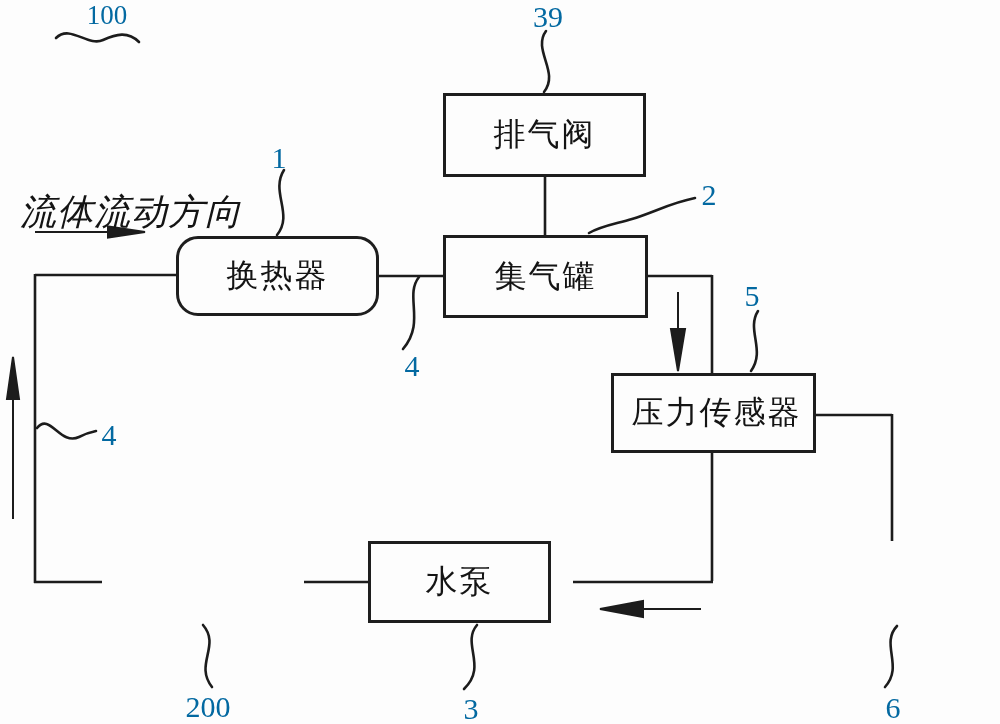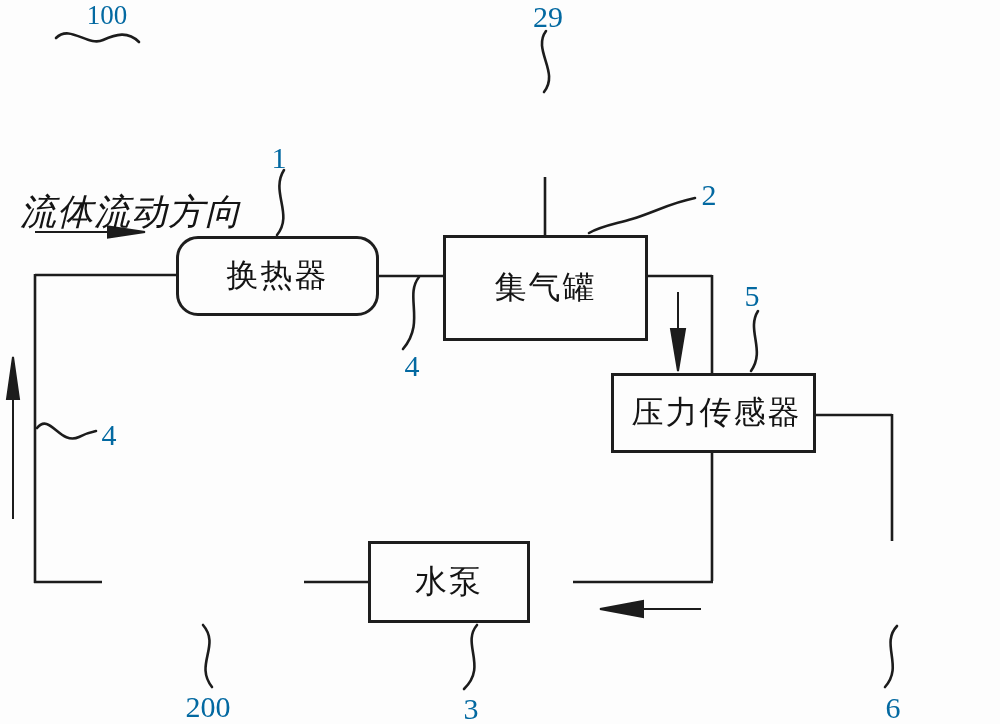--- a/index.html
+++ b/index.html
@@ -41,24 +41,24 @@
     font-size:36px;
     letter-spacing:1px;
     color:#141414;
     z-index:3;
     white-space:nowrap;
     font-style:italic;
   }
   
   #box-exhaust-valve   {left:443px;top:93px; width:203px;height:84px;}
   #box-heat-exchanger  {left:176px;top:236px;width:203px;height:80px;border-radius:22px;}
-  #box-gas-collector   {left:443px;top:235px;width:205px;height:106px;}
+  #box-gas-collector   {left:443px;top:235px;width:205px;height:83px;}
   #box-pressure-sensor {left:611px;top:373px;width:205px;height:80px;padding-left:6px;}
   #box-component-cool  {left:102px;top:542px;width:202px;height:80px;}
-  #box-water-pump      {left:368px;top:541px;width:162px;height:82px;}
+  #box-water-pump      {left:368px;top:541px;width:183px;height:82px;}
   #box-controller      {left:789px;top:541px;width:203px;height:83px;}
 </style>
 </head>
 <body>
 
 <div id="stage">
 
   <svg id="wires" width="1000" height="724" viewBox="0 0 1000 724">
     <g stroke="#1c1c1c" stroke-width="2.6" fill="none">
 
@@ -108,35 +108,38 @@
       <path d="M695,198 C670,203 655,212 632,219 C615,224 601,226 589,233"></path>
       <path d="M419,277 C404,296 426,322 403,349"></path>
       <path d="M37,428 C50,412 60,446 79,437 C87,433 91,432 96,431"></path>
       <path d="M758,311 C746,330 766,350 751,371"></path>
       <path d="M203,625 C221,646 194,664 212,687"></path>
       <path d="M477,625 C461,644 488,666 464,689"></path>
       <path d="M897,626 C880,644 904,666 885,687"></path>
     </g>
   </svg>
 
+  <div class="box" id="box-exhaust-valve">
+    <span>排气阀</span>
+  </div>
   <div class="box" id="box-heat-exchanger">
     <span>换热器</span>
   </div>
   <div class="box" id="box-gas-collector">
     <span>集气罐</span>
   </div>
   <div class="box" id="box-pressure-sensor">
     <span>压力传感器</span>
   </div>
   <div class="box" id="box-water-pump">
     <span>水泵</span>
   </div>
 
   <div class="ref" style="left:107px;top:2px;font-size:27px;">100</div>
-  <div class="ref" style="left:548px;top:2px;">29</div>
+  <div class="ref" style="left:548px;top:2px;">39</div>
   <div class="ref" style="left:279px;top:143px;">1</div>
   <div class="ref" style="left:709px;top:180px;">2</div>
   <div class="ref" style="left:412px;top:351px;">4</div>
   <div class="ref" style="left:109px;top:420px;">4</div>
   <div class="ref" style="left:752px;top:281px;">5</div>
   <div class="ref" style="left:208px;top:692px;">200</div>
   <div class="ref" style="left:471px;top:694px;">3</div>
   <div class="ref" style="left:893px;top:693px;">6</div>
 
   <div class="flow-text">流体流动方向</div>

